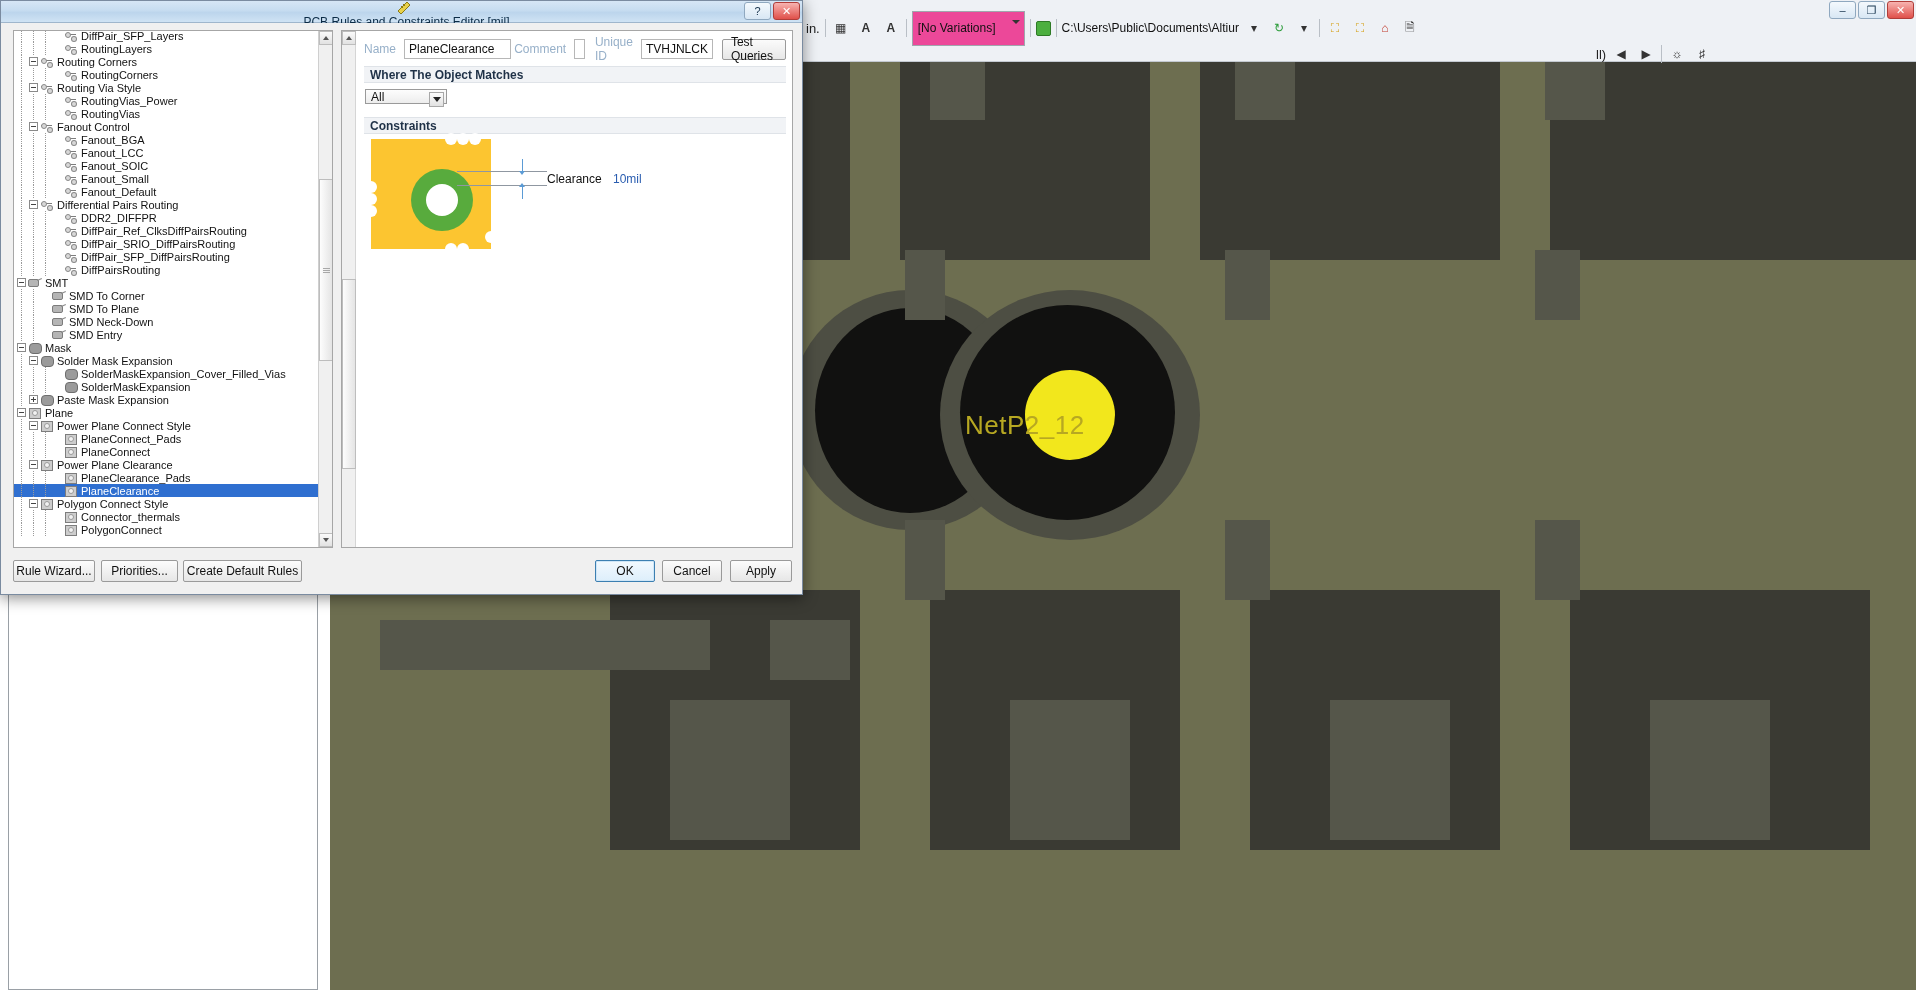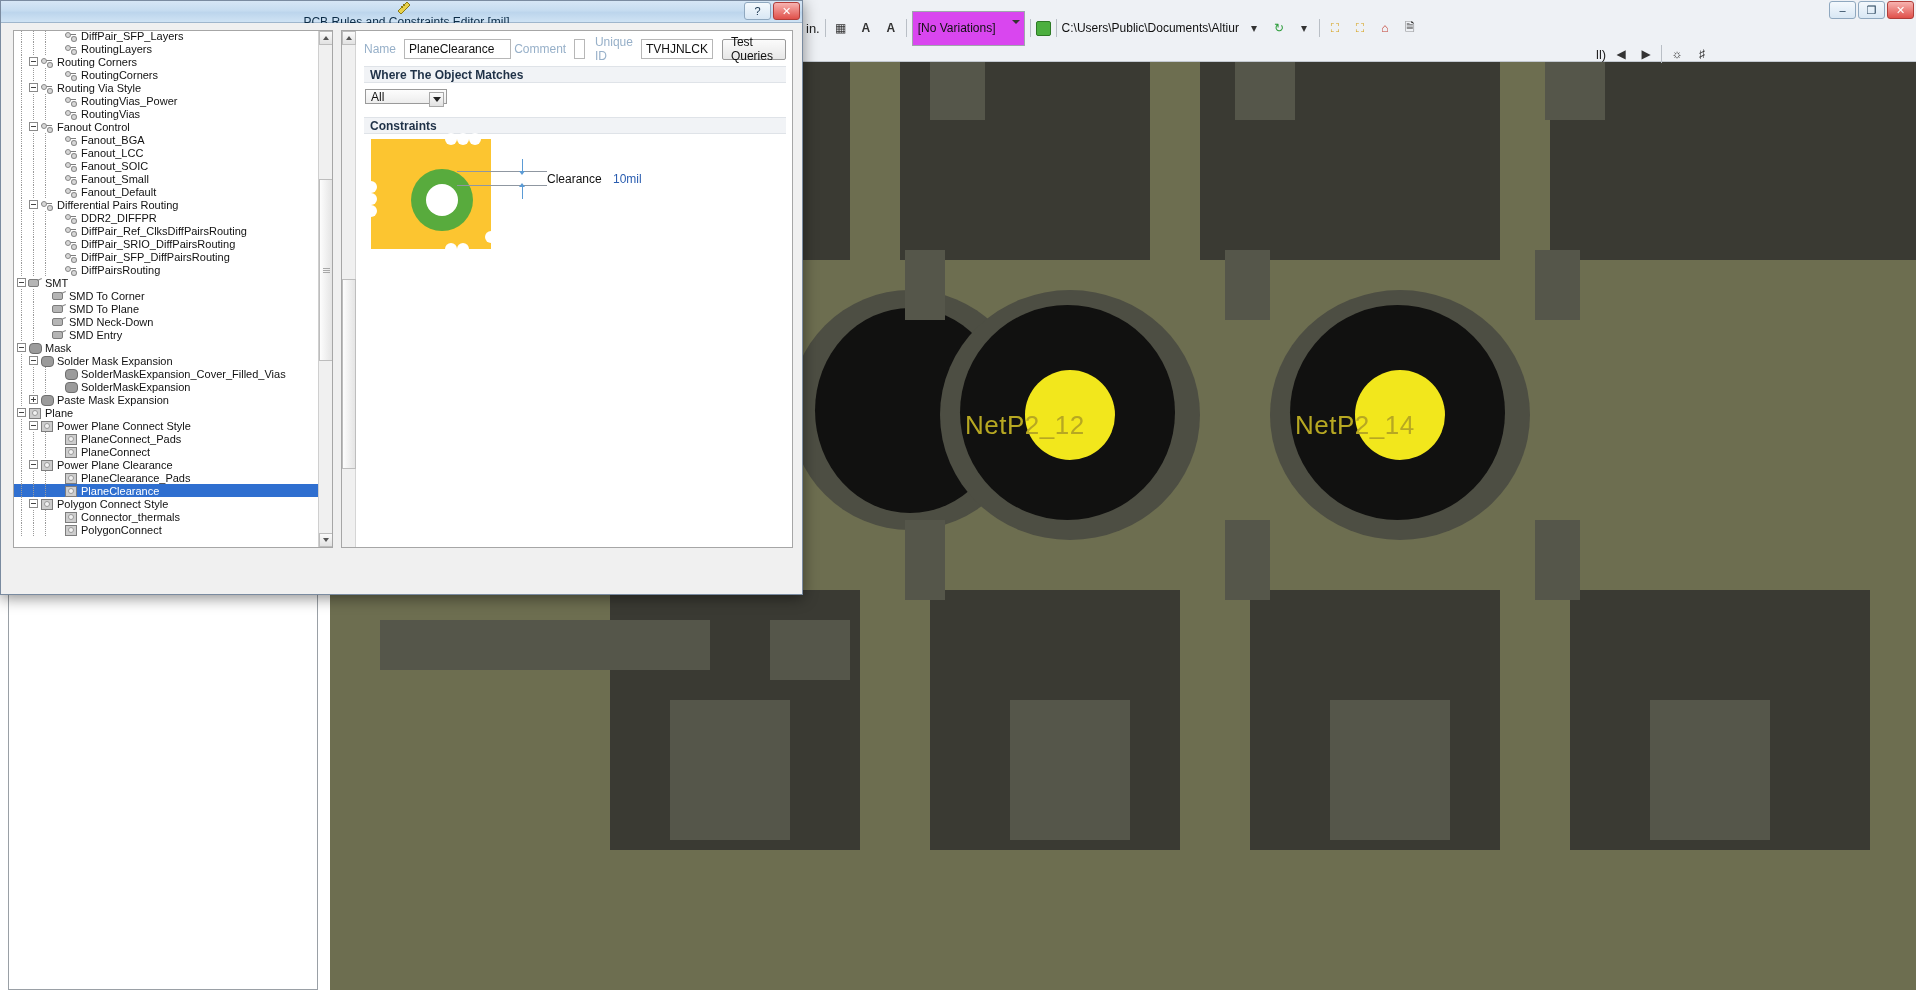--- a/index.html
+++ b/index.html
@@ -49,21 +49,21 @@
   }
   .tb-row { position:absolute; left:0; height:24px; display:flex; align-items:center; gap:5px; padding-left:6px; }
   .tb-row.r1 { top:16px; }
   .tb-row.r2 { top:42px; left:780px; }
   .tb-text { color:#222; font-size:13px; }
   .tb-btn {
     height:20px; min-width:20px; display:inline-flex; align-items:center; justify-content:center;
     border:1px solid transparent; font-size:12px; color:#333; padding:0 3px;
   }
   .tb-combo {
-    height:35px; background:#d946ef; border:1px solid #a0a6ad; display:inline-flex; align-items:center;
+    height:35px; background:#ec4899; border:1px solid #a0a6ad; display:inline-flex; align-items:center;
     padding:0 28px 0 5px; font-size:12px; color:#111; position:relative; min-width:110px;
   }
   .tb-combo:after {
     content:''; position:absolute; right:4px; top:8px;
     border-left:4px solid transparent; border-right:4px solid transparent; border-top:4px solid #333;
   }
   .tb-sep { width:1px; height:18px; background:#b9bfc6; }
   .tb-path { font-size:12px; color:#111; }
   .green-sq { width:15px; height:15px; background:#4caf3f; border:1px solid #2e7a26; display:inline-block; border-radius:2px;}
 
@@ -292,26 +292,20 @@
       <div class="via-black" style="left:25px; top:18px; width:190px; height:205px;"></div>
     </div>
 
     <div class="via-group" style="left:610px; top:290px; width:260px; height:260px;">
       <div class="via-gray-ring" style="left:0;  top:0;  width:260px; height:250px;"></div>
       <div class="via-black" style="left:20px;top:15px; width:215px; height:215px;"></div>
       <div class="via-yellow" style="left:85px;top:80px; width:90px; height:90px;"></div>
       <div class="net-label" style="left:25px; top:120px;">NetP2_12</div>
     </div>
 
-    <div class="via-group" style="left:940px; top:290px; width:260px; height:260px;">
-      <div class="via-gray-ring" style="left:0;  top:0;  width:260px; height:250px;"></div>
-      <div class="via-black" style="left:20px;top:15px; width:215px; height:215px;"></div>
-      <div class="via-yellow" style="left:85px;top:80px; width:90px; height:90px;"></div>
-      <div class="net-label" style="left:25px; top:120px;">NetP2_14</div>
-    </div>
 
     <div class="pad-gray" style="left:575px; top:250px; width:40px;  height:70px;"></div>
     <div class="pad-gray" style="left:895px; top:250px; width:45px;  height:70px;"></div>
     <div class="pad-gray" style="left:1205px;top:250px; width:45px;  height:70px;"></div>
     <div class="pad-gray" style="left:575px; top:520px; width:40px;  height:80px;"></div>
     <div class="pad-gray" style="left:895px; top:520px; width:45px;  height:80px;"></div>
     <div class="pad-gray" style="left:1205px;top:520px; width:45px;  height:80px;"></div>
 
     <div class="pour" style="left:340px; top:700px; width:120px; height:140px; background:#55564a;"></div>
     <div class="pour" style="left:680px; top:700px; width:120px; height:140px; background:#55564a;"></div>
@@ -754,15 +748,35 @@
           <div class="arrow-head" style="left:148px; top:32px; border-top:4px solid #5b9bd5;"></div>
           <div class="arrow-v" style="left:151px; top:46px; height:14px;"></div>
           <div class="arrow-head" style="left:148px; top:44px; border-bottom:4px solid #5b9bd5;"></div>
           <span class="clr-label" style="left:176px; top:33px;">Clearance</span>
           <span class="clr-value" style="left:242px; top:33px;">10mil</span>
         </div>
 
       </div>
     </div>
 
+    <div class="dlg-footer">
+      <div class="fbtn" style="left:12px; top:11px; width:82px;">
+        <span>Rule Wizard...</span>
+      </div>
+      <div class="fbtn" style="left:100px; top:11px; width:77px;">
+        <span>Priorities...</span>
+      </div>
+      <div class="fbtn" style="left:182px; top:11px; width:119px;">
+        <span>Create Default Rules</span>
+      </div>
+      <div class="fbtn primary" style="left:594px; top:11px; width:60px;">
+        <span>OK</span>
+      </div>
+      <div class="fbtn" style="left:661px; top:11px; width:60px;">
+        <span>Cancel</span>
+      </div>
+      <div class="fbtn" style="left:729px; top:11px; width:62px;">
+        <span>Apply</span>
+      </div>
+    </div>
 
   </div>
 </div>
 
 </body></html>

